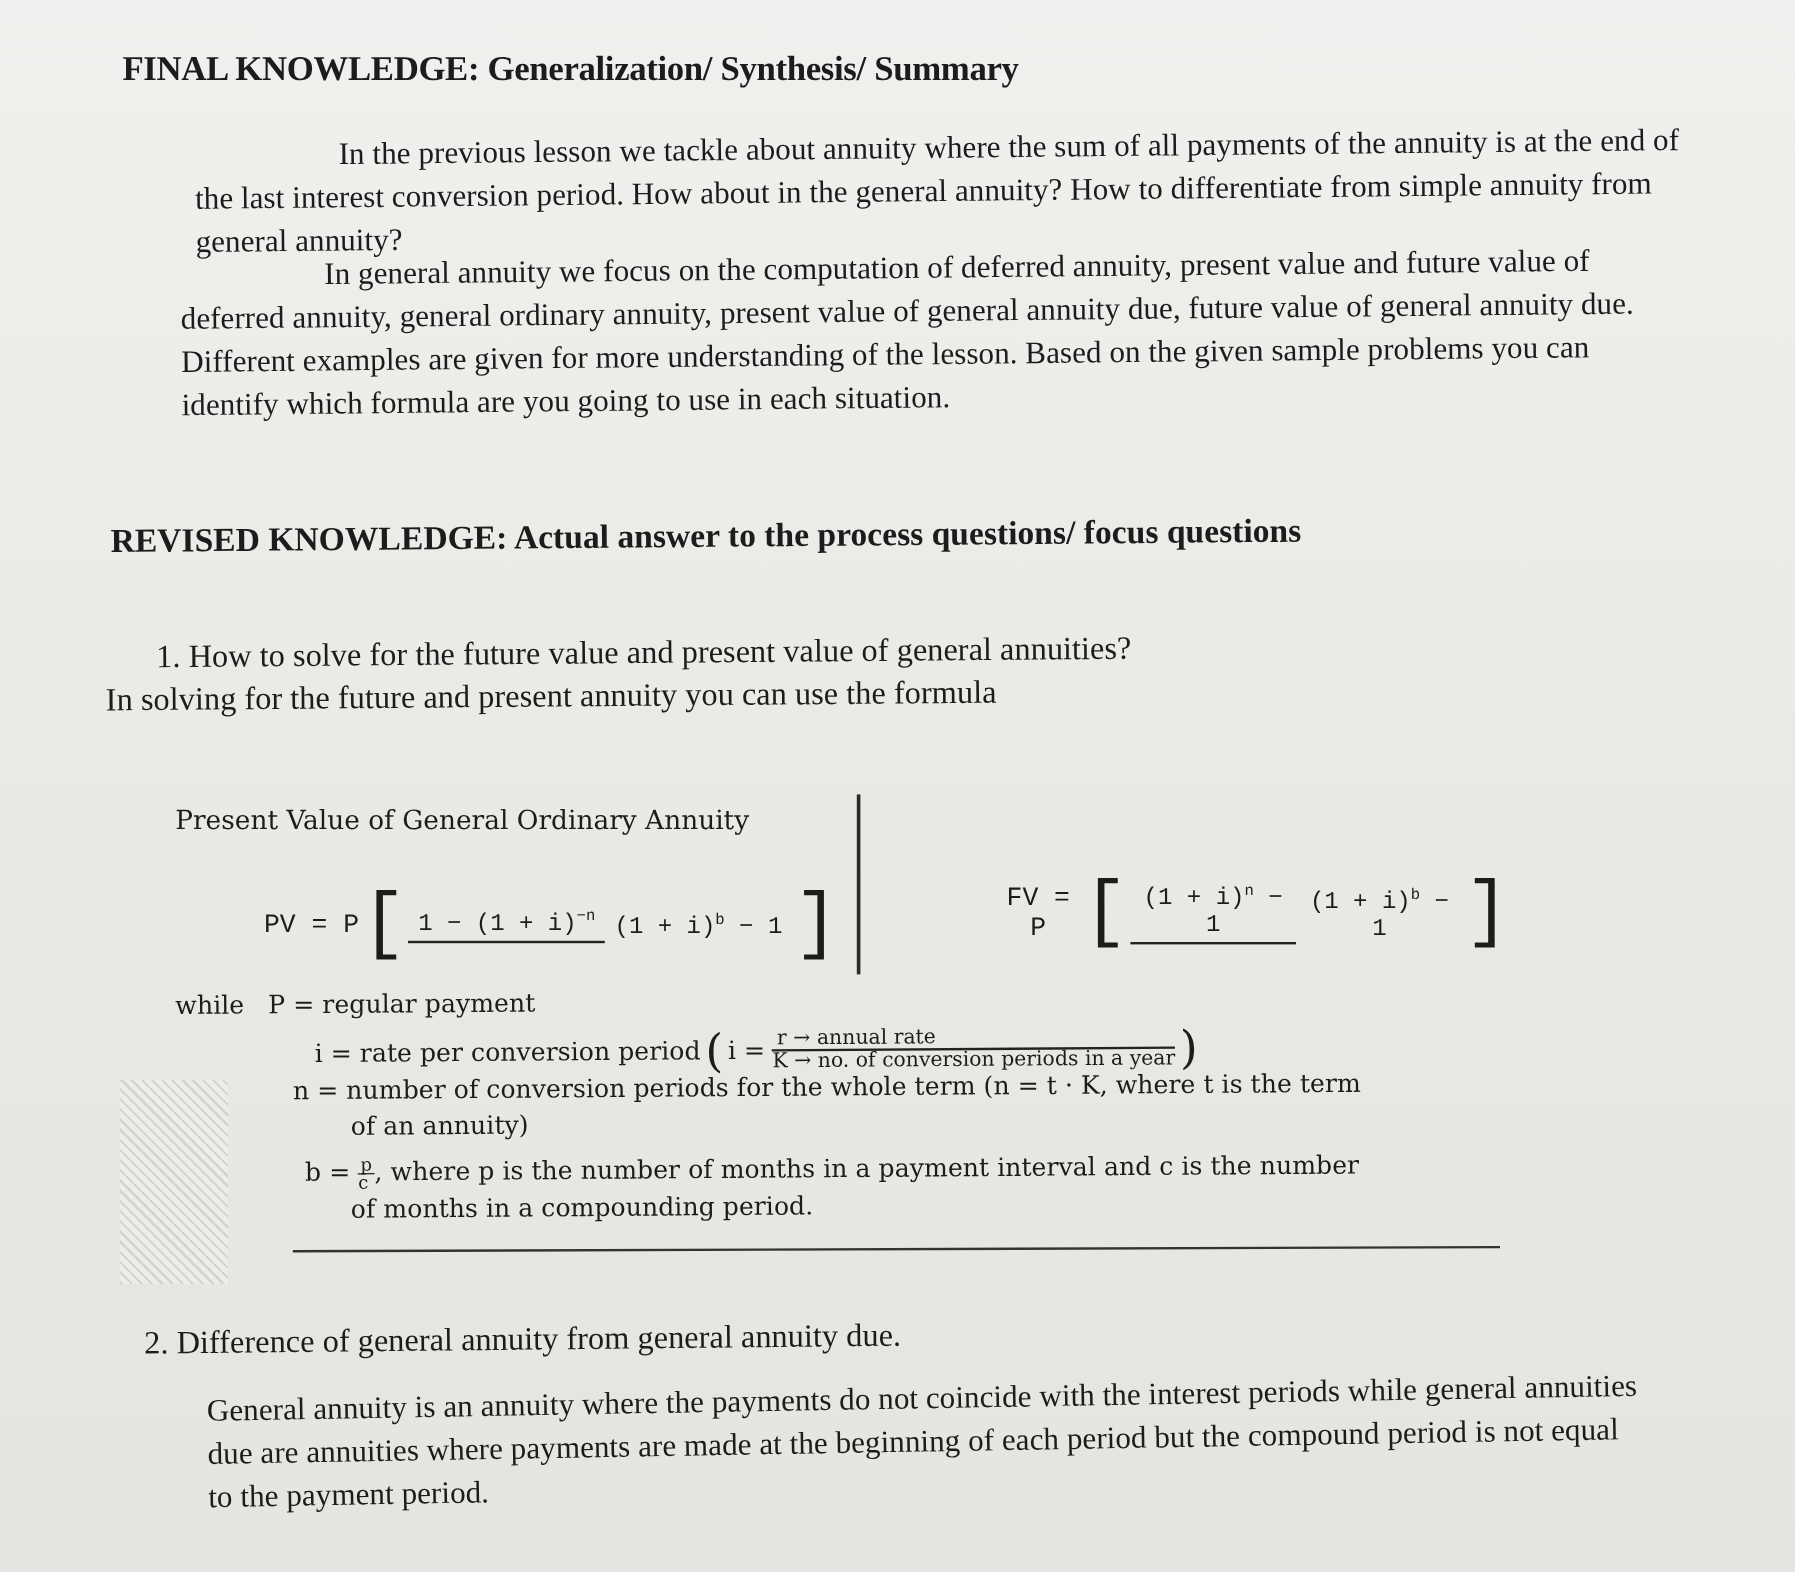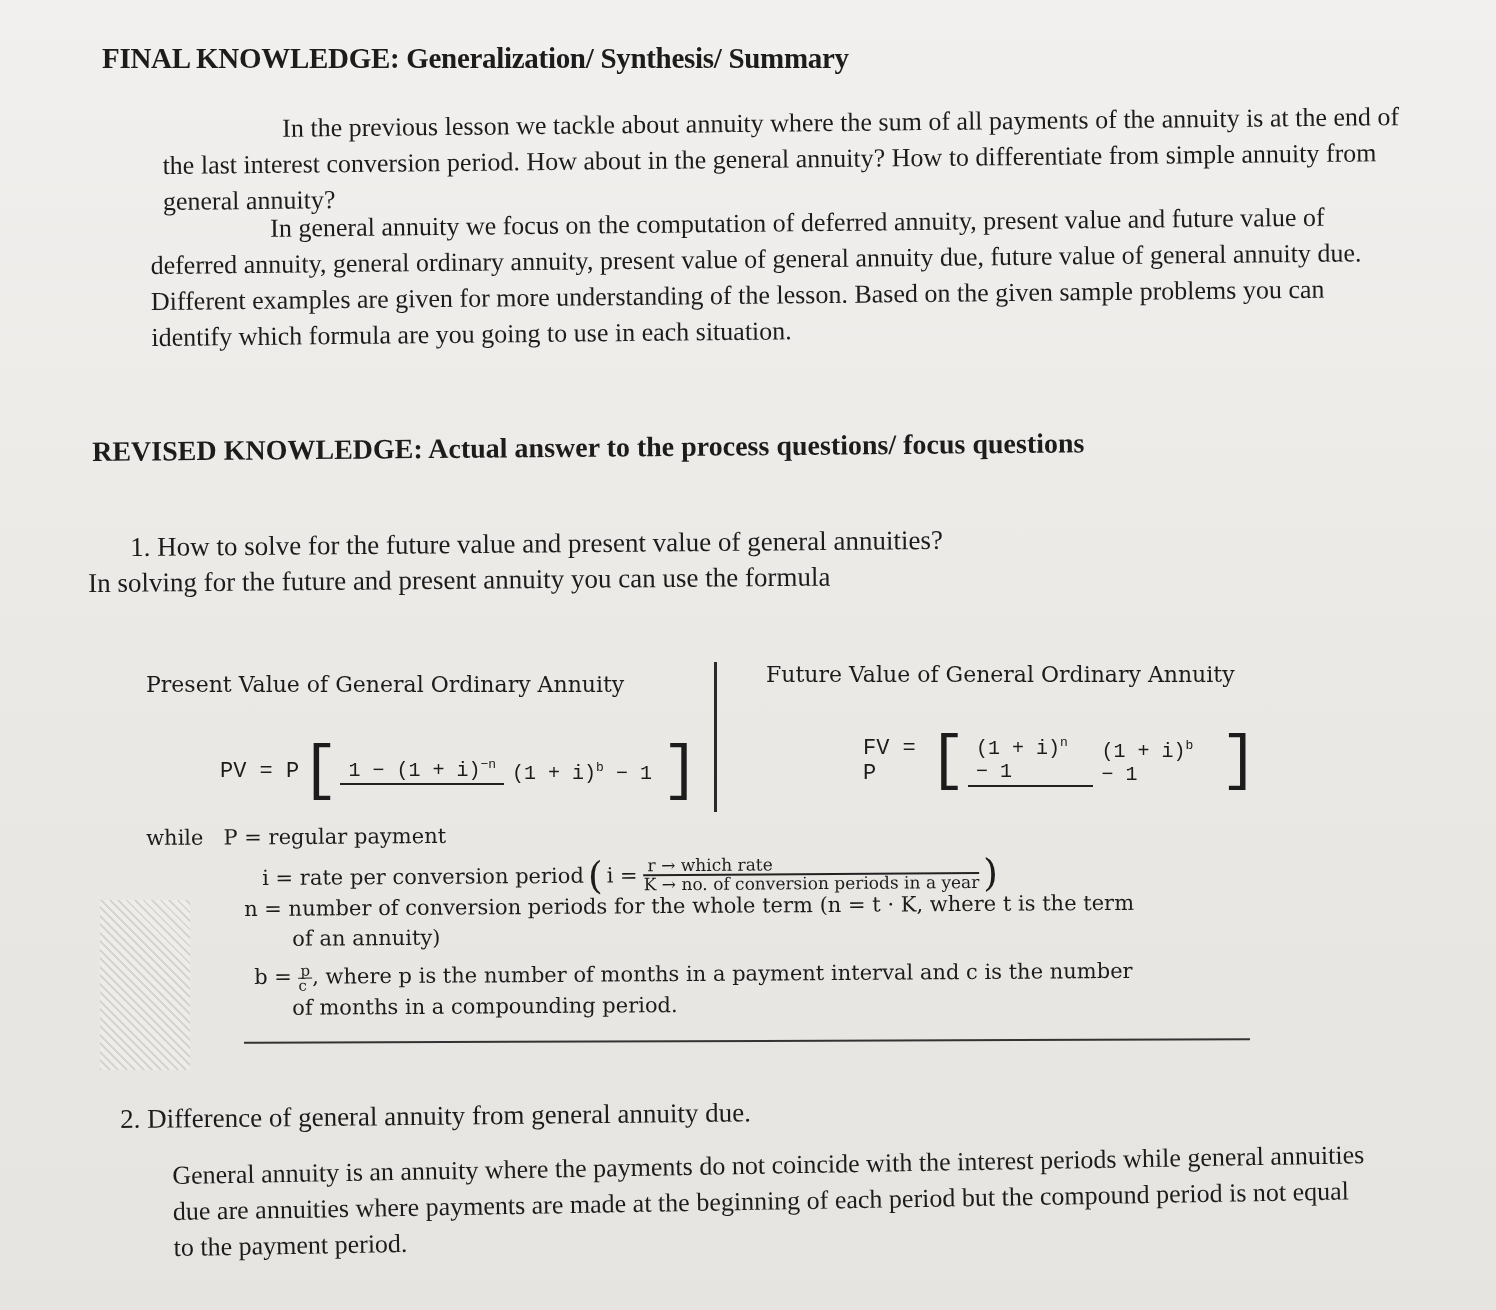--- a/index.html
+++ b/index.html
@@ -22,21 +22,21 @@
   .h2 { position:absolute; left:92px; top:436px; font-size:28px; font-weight:bold; transform:rotate(-0.5deg); transform-origin:left top; }
   .q1 { position:absolute; left:130px; top:532px; font-size:27px; transform:rotate(-0.5deg); transform-origin:left top; }
   .q1b { position:absolute; left:88px; top:568px; font-size:27px; transform:rotate(-0.5deg); transform-origin:left top; }
   .formula-box { position:absolute; left:140px; top:650px; width:1120px; height:180px; }
   .divider { position:absolute; left:714px; top:662px; width:3px; height:150px; background:#2a2a2a; }
   .ftitle { position:absolute; font-weight:normal; font-size:22px; line-height:30px; font-family:"DejaVu Serif", serif; }
   .ft-left { left:6px; top:20px; width:520px; }
   .ft-right { left:626px; top:10px; width:480px; }
   .eq { position:absolute; display:flex; align-items:center; font-size:22px; font-family:Liberation Mono, monospace; }
   .eq-left { left:80px; top:90px; }
-  .eq-right { left:723px; top:80px; }
+  .eq-right { left:690px; top:80px;text-align:center; }
   .bracket { font-size:62px; line-height:1; font-weight:200; margin:0 2px; }
   .frac { display:inline-flex; flex-direction:row; align-items:center; }
   .frac .num { border-bottom:2px solid #222; padding:0 8px 2px; font-size:20px; }
   .frac .den { padding:2px 8px 0; font-size:20px; }
   sup { font-size:13px; }
   .where { position:absolute; left:146px; top:826px; font-size:21px; font-family:"DejaVu Serif", serif; transform:rotate(-0.4deg); transform-origin:left top; }
   .where-i { position:absolute; left:262px; top:856px; font-size:21px; font-family:"DejaVu Serif", serif; display:flex; align-items:center; transform:rotate(-0.4deg); transform-origin:left top; }
   .paren { font-size:38px; margin:0 4px; }
   .ifrac { display:inline-flex; flex-direction:column; font-size:17px; line-height:17px; margin-left:6px; }
   .ifrac .r { border-bottom:2px solid #222; padding:0 4px; }
@@ -77,42 +77,41 @@
     <div class="eq eq-left">
       <span>PV = P</span>
       <span class="bracket">[</span>
       <span class="frac">
         <span class="num"><span>1 − (1 + i)</span><sup>−n</sup></span>
         <span class="den"><span>(1 + i)</span><sup>b</sup><span> − 1</span></span>
       </span>
       <span class="bracket">]</span>
     </div>
 
-    <div class="ftitle ft-right">Future Value of General Ordinary Annuity</div>
     <div class="eq eq-right">
       <span>FV = P</span>
       <span class="bracket">[</span>
       <span class="frac">
         <span class="num"><span>(1 + i)</span><sup>n</sup><span> − 1</span></span>
         <span class="den"><span>(1 + i)</span><sup>b</sup><span> − 1</span></span>
       </span>
       <span class="bracket">]</span>
     </div>
   </div>
   <div class="divider"></div>
 
   <div class="where">
     <span>while</span>&nbsp;&nbsp;&nbsp;<span>P = regular payment</span>
   </div>
   <div class="where-i">
     <span>i = rate per conversion period</span>
     <span class="paren">(</span>
     <span>i =</span>
     <span class="ifrac">
-      <span class="r"><span>r</span> <span class="small">→ which rate</span></span>
+      <span class="r"><span>r</span> <span class="small">→ annual rate</span></span>
       <span><span>K</span> <span class="small">→ no. of conversion periods in a year</span></span>
     </span>
     <span class="paren">)</span>
   </div>
 
   <div class="speckle"></div>
 
   <div class="n-line">
     <span>n = number of conversion periods for the whole term (n = t · K, where t is the term</span>
     <span class="cont">of an annuity)</span>

